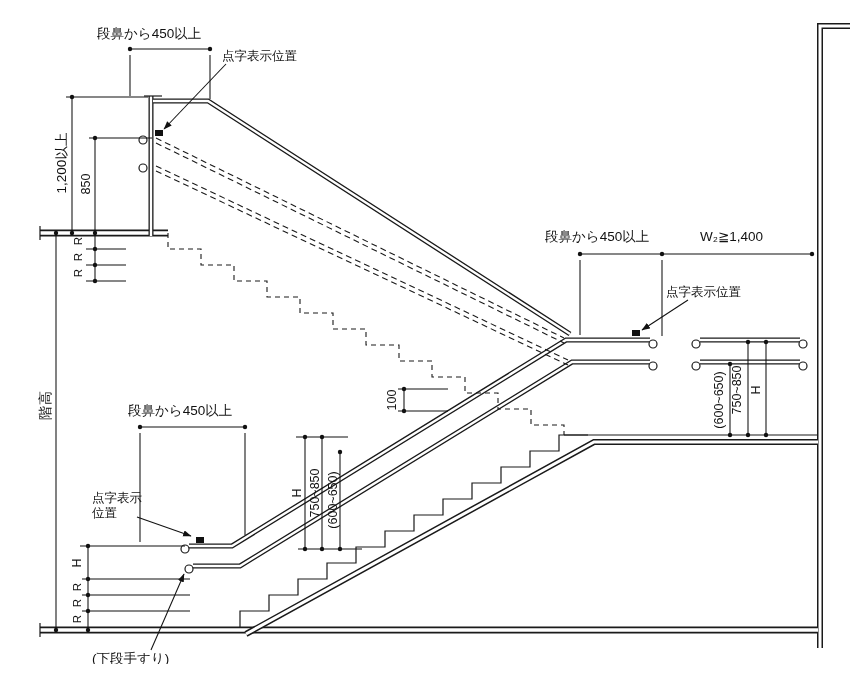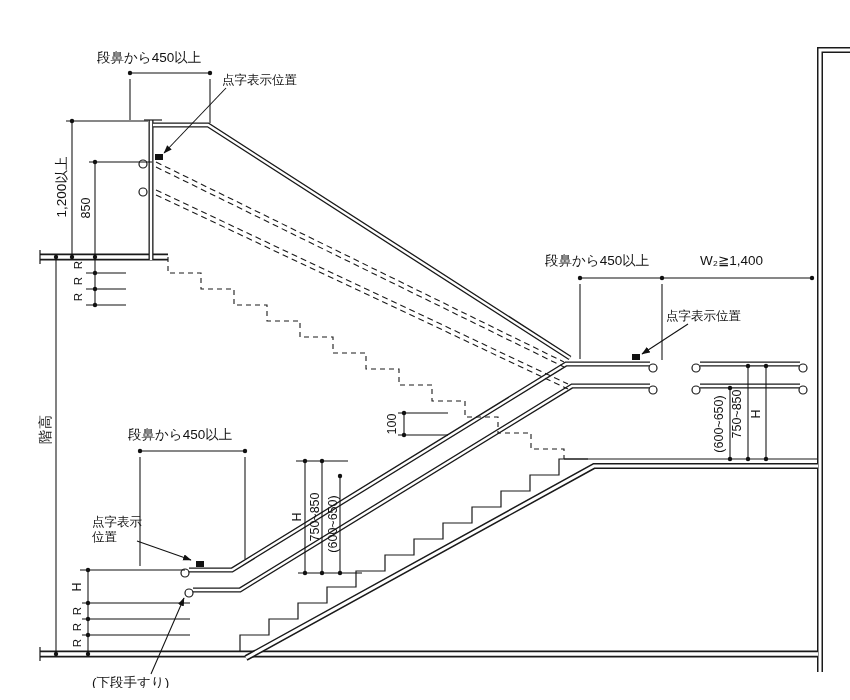--- a/index.html
+++ b/index.html
@@ -1,17 +1,17 @@
 <!DOCTYPE html>
 <html><head>
 <meta charset="utf-8">
 <style>
   html,body{margin:0;padding:0;background:#fff;}
   .stage{position:relative;width:850px;height:664px;background:#fde047;overflow:hidden;
-         font-family:"Liberation Sans","DejaVu Sans",sans-serif;margin-top:24px;}
+         font-family:"Liberation Sans","DejaVu Sans",sans-serif;}
   svg{display:block;}
   text{fill:#111;font-family:"Liberation Sans","DejaVu Sans",sans-serif;}
   .t13{font-size:13.5px;}
   .t12{font-size:12.5px;}
   .t11{font-size:11.5px;}
   .t14{font-size:14px;letter-spacing:1px;}
   .thin{stroke:#1a1a1a;stroke-width:1.2;fill:none;}
   .dim{stroke:#111;stroke-width:1.05;fill:none;}
   .dash{stroke:#1a1a1a;stroke-width:1.1;fill:none;stroke-dasharray:6 4;}
   .dashz{stroke:#1a1a1a;stroke-width:1.1;fill:none;stroke-dasharray:5 4;}

